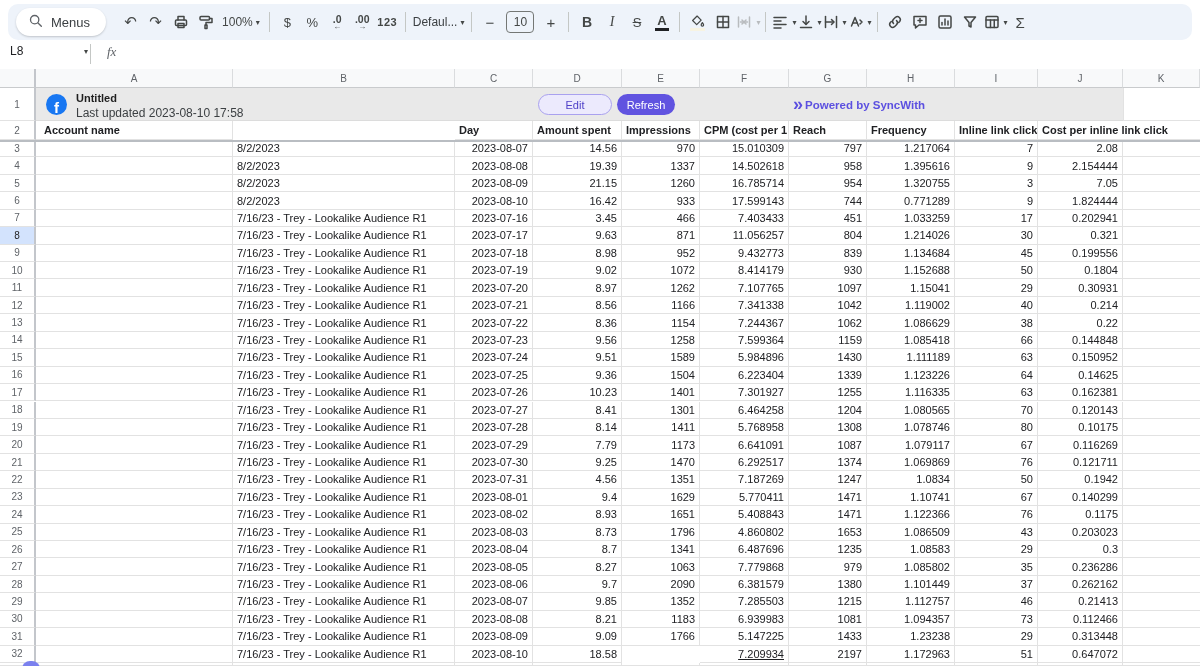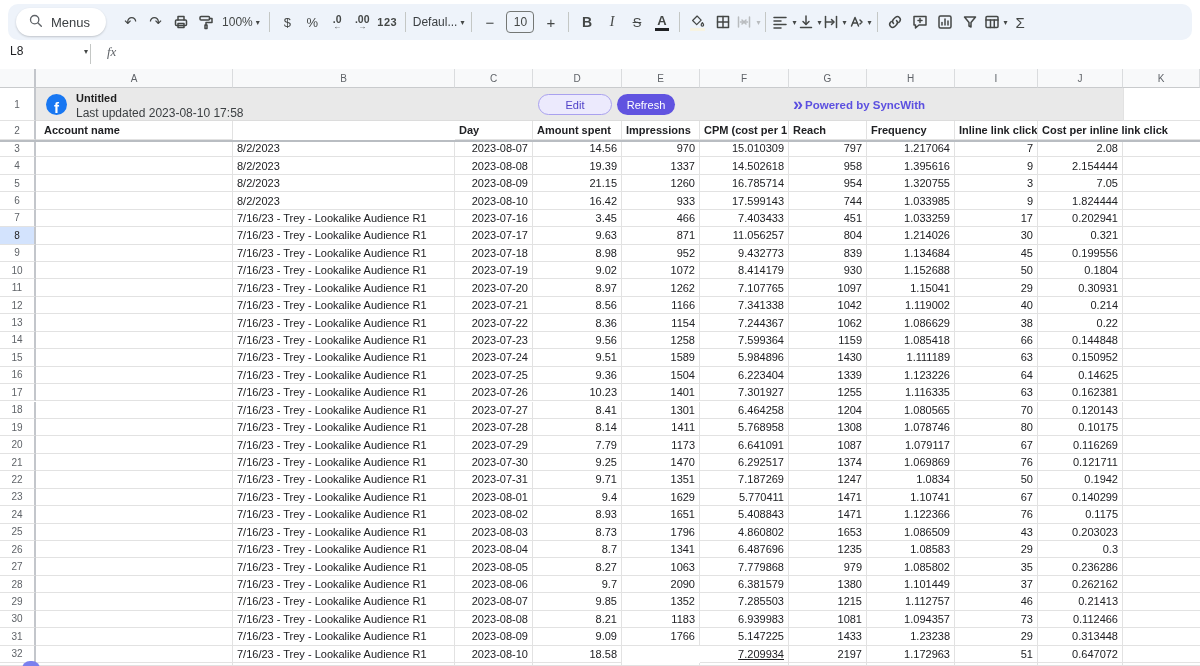--- a/index.html
+++ b/index.html
@@ -368,21 +368,21 @@
       <div class="cell num" style="left: 955px; top: 105.87px; width: 83px; height: 17.43px;">3</div>
       <div class="cell num" style="left: 1038px; top: 105.87px; width: 85px; height: 17.43px;">7.05</div>
       <div class="cell kcol" style="left: 1123px; top: 105.87px; width: 77px; height: 17.43px;"></div>
       <div class="cell" style="left: 36px; top: 123.3px; width: 197px; height: 17.43px;"></div>
       <div class="cell" style="left: 233px; top: 123.3px; width: 222px; height: 17.43px;">8/2/2023</div>
       <div class="cell num" style="left: 455px; top: 123.3px; width: 78px; height: 17.43px;">2023-08-10</div>
       <div class="cell num" style="left: 533px; top: 123.3px; width: 89px; height: 17.43px;">16.42</div>
       <div class="cell num" style="left: 622px; top: 123.3px; width: 78px; height: 17.43px;">933</div>
       <div class="cell num" style="left: 700px; top: 123.3px; width: 89px; height: 17.43px;">17.599143</div>
       <div class="cell num" style="left: 789px; top: 123.3px; width: 78px; height: 17.43px;">744</div>
-      <div class="cell num" style="left: 867px; top: 123.3px; width: 88px; height: 17.43px;">1.033985</div>
+      <div class="cell num" style="left: 867px; top: 123.3px; width: 88px; height: 17.43px;">0.771289</div>
       <div class="cell num" style="left: 955px; top: 123.3px; width: 83px; height: 17.43px;">9</div>
       <div class="cell num" style="left: 1038px; top: 123.3px; width: 85px; height: 17.43px;">1.824444</div>
       <div class="cell kcol" style="left: 1123px; top: 123.3px; width: 77px; height: 17.43px;"></div>
       <div class="cell" style="left: 36px; top: 140.73px; width: 197px; height: 17.43px;"></div>
       <div class="cell" style="left: 233px; top: 140.73px; width: 222px; height: 17.43px;">7/16/23 - Trey - Lookalike Audience R1</div>
       <div class="cell num" style="left: 455px; top: 140.73px; width: 78px; height: 17.43px;">2023-07-16</div>
       <div class="cell num" style="left: 533px; top: 140.73px; width: 89px; height: 17.43px;">3.45</div>
       <div class="cell num" style="left: 622px; top: 140.73px; width: 78px; height: 17.43px;">466</div>
       <div class="cell num" style="left: 700px; top: 140.73px; width: 89px; height: 17.43px;">7.403433</div>
       <div class="cell num" style="left: 789px; top: 140.73px; width: 78px; height: 17.43px;">451</div>
@@ -540,21 +540,21 @@
       <div class="cell num" style="left: 622px; top: 384.8px; width: 78px; height: 17.43px;">1470</div>
       <div class="cell num" style="left: 700px; top: 384.8px; width: 89px; height: 17.43px;">6.292517</div>
       <div class="cell num" style="left: 789px; top: 384.8px; width: 78px; height: 17.43px;">1374</div>
       <div class="cell num" style="left: 867px; top: 384.8px; width: 88px; height: 17.43px; text-align: right;">1.069869</div>
       <div class="cell num" style="left: 955px; top: 384.8px; width: 83px; height: 17.43px;">76</div>
       <div class="cell num" style="left: 1038px; top: 384.8px; width: 85px; height: 17.43px;">0.121711</div>
       <div class="cell kcol" style="left: 1123px; top: 384.8px; width: 77px; height: 17.43px;"></div>
       <div class="cell" style="left: 36px; top: 402.23px; width: 197px; height: 17.43px;"></div>
       <div class="cell" style="left: 233px; top: 402.23px; width: 222px; height: 17.43px;">7/16/23 - Trey - Lookalike Audience R1</div>
       <div class="cell num" style="left: 455px; top: 402.23px; width: 78px; height: 17.43px;">2023-07-31</div>
-      <div class="cell num" style="left: 533px; top: 402.23px; width: 89px; height: 17.43px;">9.71</div>
+      <div class="cell num" style="left: 533px; top: 402.23px; width: 89px; height: 17.43px;">4.56</div>
       <div class="cell num" style="left: 622px; top: 402.23px; width: 78px; height: 17.43px;">1351</div>
       <div class="cell num" style="left: 700px; top: 402.23px; width: 89px; height: 17.43px;">7.187269</div>
       <div class="cell num" style="left: 789px; top: 402.23px; width: 78px; height: 17.43px;">1247</div>
       <div class="cell num" style="left: 867px; top: 402.23px; width: 88px; height: 17.43px;">1.0834</div>
       <div class="cell num" style="left: 955px; top: 402.23px; width: 83px; height: 17.43px;">50</div>
       <div class="cell num" style="left: 1038px; top: 402.23px; width: 85px; height: 17.43px;">0.1942</div>
       <div class="cell kcol" style="left: 1123px; top: 402.23px; width: 77px; height: 17.43px;"></div>
       <div class="cell" style="left: 36px; top: 419.67px; width: 197px; height: 17.43px;"></div>
       <div class="cell" style="left: 233px; top: 419.67px; width: 222px; height: 17.43px;">7/16/23 - Trey - Lookalike Audience R1</div>
       <div class="cell num" style="left: 455px; top: 419.67px; width: 78px; height: 17.43px;">2023-08-01</div>

